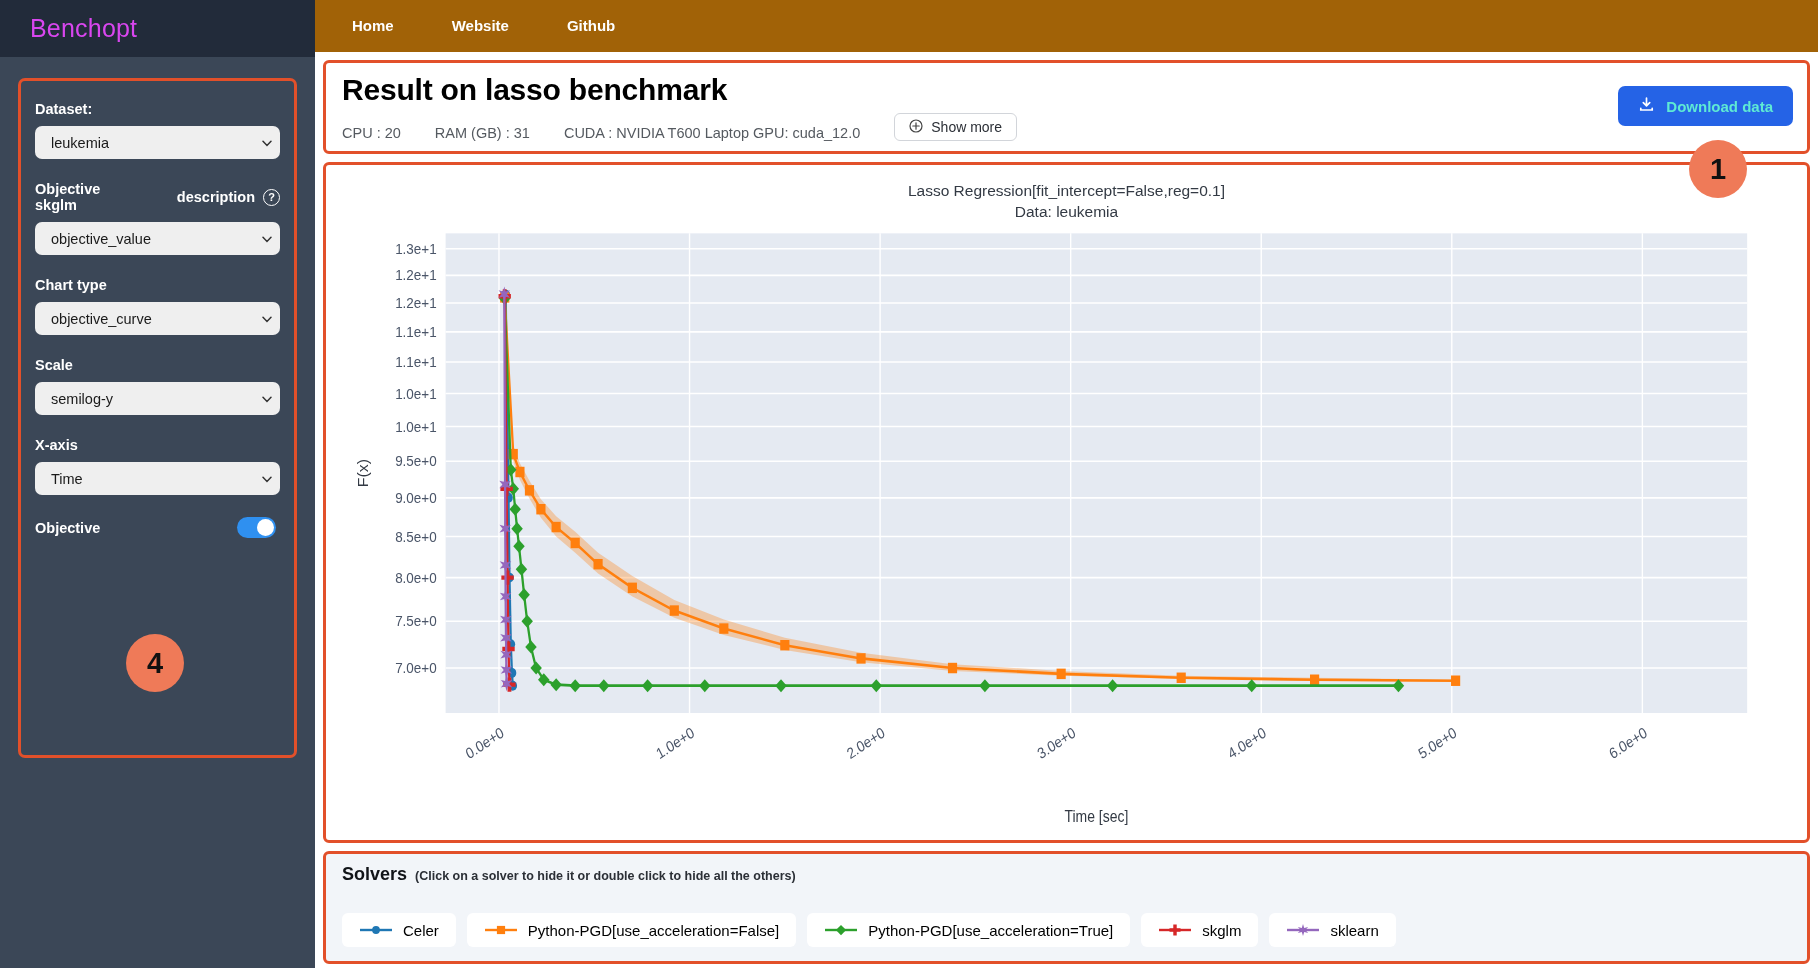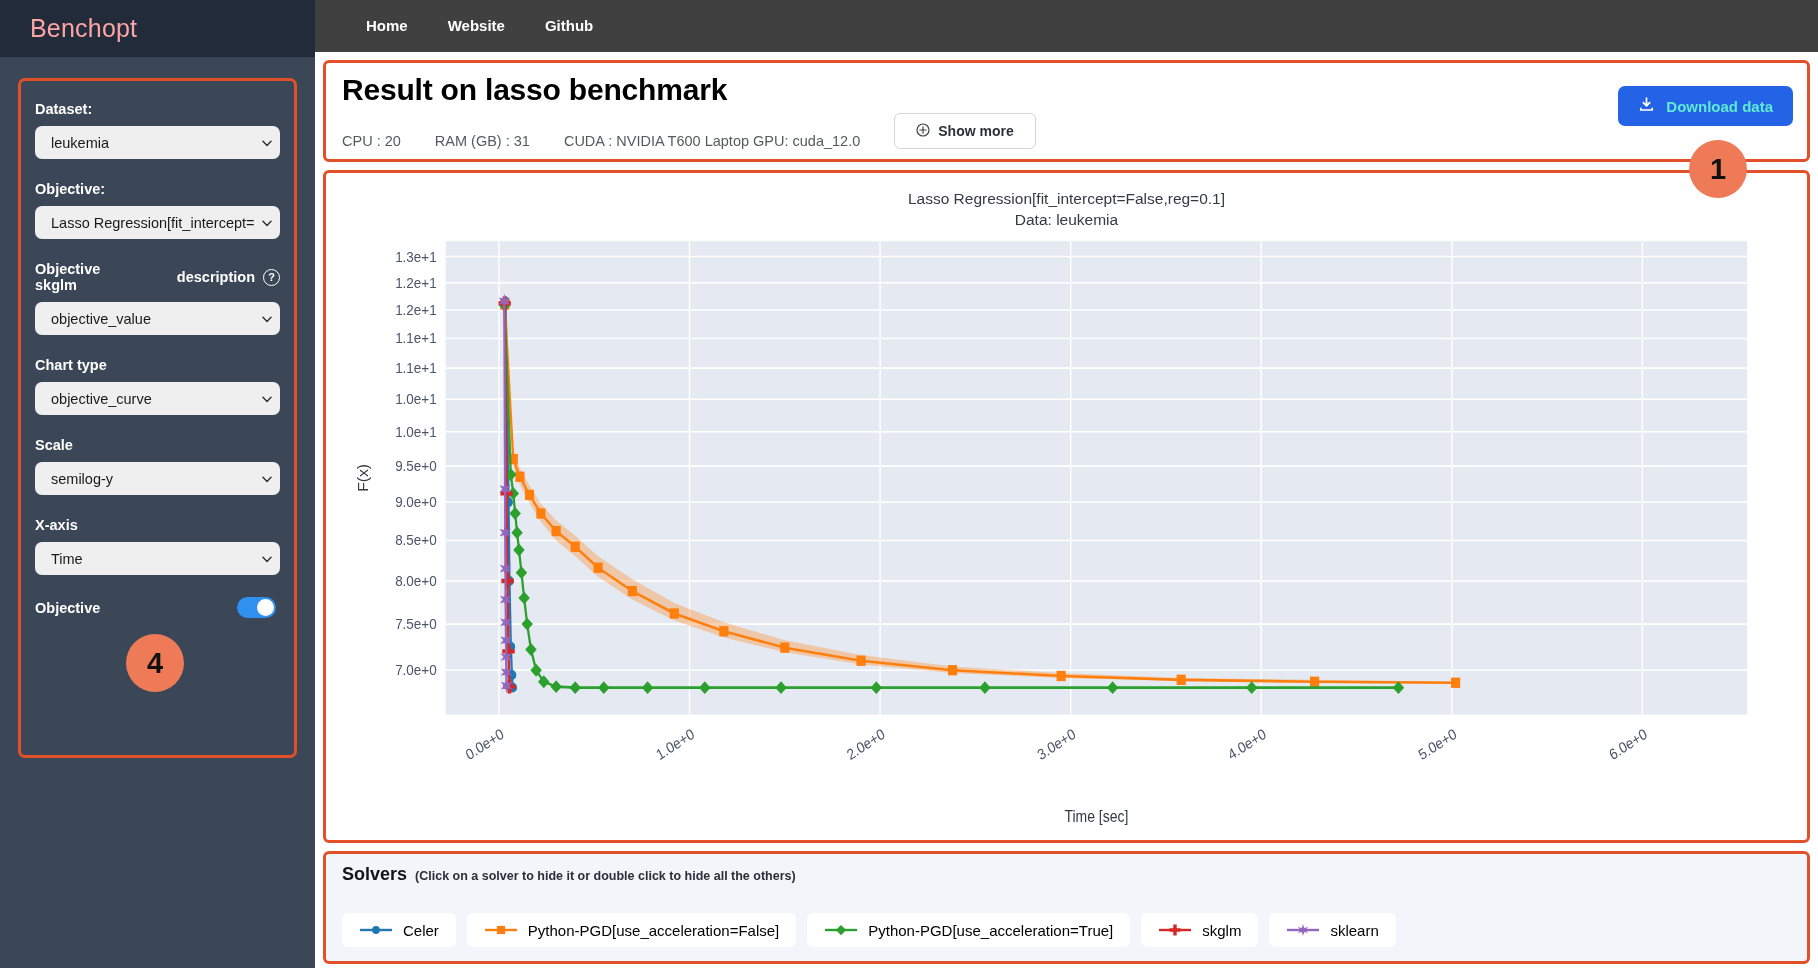--- a/index.html
+++ b/index.html
@@ -18,21 +18,21 @@
     flex: 0 0 315px;
     position: relative;
   }
   #sidebar-brand {
     height: 57px;
     background: #222b3a;
     display: flex; align-items: center;
     padding-left: 30px;
   }
   #sidebar-brand .brand-text {
-    color: #fca5a5;
+    color: #d946ef;
     font-size: 25px;
     font-weight: 400;
     letter-spacing: .2px;
   }
   #sidebar-panel {
     margin: 21px 18px 0 18px;
     border: 3px solid #e2502a;
     border-radius: 7px;
     padding: 20px 14px 26px 14px;
     position: relative;
@@ -106,23 +106,23 @@
     font-size: 29px; font-weight: bold;
     display: flex; align-items: center; justify-content: center;
     z-index: 40;
   }
   #badge-4 { left: 126px; top: 634px; }
   #badge-1 { left: 1363px; top: 77px; }
 
   
   #main { flex: 1 1 auto; display: flex; flex-direction: column; min-width: 0; }
   #topnav {
-    height: 52px; background: #404040;
+    height: 52px; background: #a16207;
     display: flex; align-items: center;
-    padding-left: 31px; gap: 0;
+    padding-left: 17px; gap: 18px;
     flex: 0 0 52px;
   }
   #topnav a {
     color: #ffffff; font-size: 15px; font-weight: bold;
     text-decoration: none;
     padding: 0 20px;
     line-height: 52px;
   }
 
   #content { padding: 8px 8px 0 8px; flex: 1 1 auto; display: flex; flex-direction: column; min-height:0;}
@@ -147,25 +147,25 @@
   }
   #header-meta {
     display: flex; align-items: flex-end; gap: 0;
     color: #555a60; font-size: 14.5px;
   }
   #header-meta .meta-item { margin-right: 34px; white-space: nowrap; }
   #show-more {
     border: 1px solid #d2d5da;
     border-radius: 6px;
     background: #ffffff;
-    height: 36px;
+    height: 28px;
     display: inline-flex; align-items: center; gap: 8px;
-    padding: 0 21px;
+    padding: 0 14px;
     cursor: pointer;
-    color: #2b2f36; font-size: 14px; font-weight: bold;
+    color: #2b2f36; font-size: 14px; font-weight: normal;
   }
   #download-btn {
     position: absolute; right: 14px; top: 23px;
     background: #2563e6; color: #5eead4;
     border: none; border-radius: 7px;
     height: 40px; padding: 0 20px;
     display: inline-flex; align-items: center; gap: 11px;
     font-size: 15px; font-weight: bold; cursor: pointer;
     font-family: "Liberation Sans", sans-serif;
   }
@@ -229,31 +229,20 @@
         <div class="select-box">
           <span class="sel-text">leukemia</span>
           <span class="chev">
             <svg viewBox="0 0 10 7" width="10" height="7">
                 <path d="M1 1.3 L5 5.4 L9 1.3" stroke="#333" stroke-width="1.5" fill="none" stroke-linecap="round"></path>
               </svg>
           </span>
         </div>
       </div>
 
-      <div class="field">
-        <span class="field-label">Objective:</span>
-        <div class="select-box">
-          <span class="sel-text">Lasso Regression[fit_intercept=</span>
-          <span class="chev">
-            <svg viewBox="0 0 10 7" width="10" height="7">
-                <path d="M1 1.3 L5 5.4 L9 1.3" stroke="#333" stroke-width="1.5" fill="none" stroke-linecap="round"></path>
-              </svg>
-          </span>
-        </div>
-      </div>
 
       <div class="field">
         <div class="label-row">
           <span class="field-label">Objective skglm</span>
           <span class="desc-label">description</span>
           <span class="help-icon">?</span>
         </div>
         <div class="select-box">
           <span class="sel-text">objective_value</span>
           <span class="chev">

